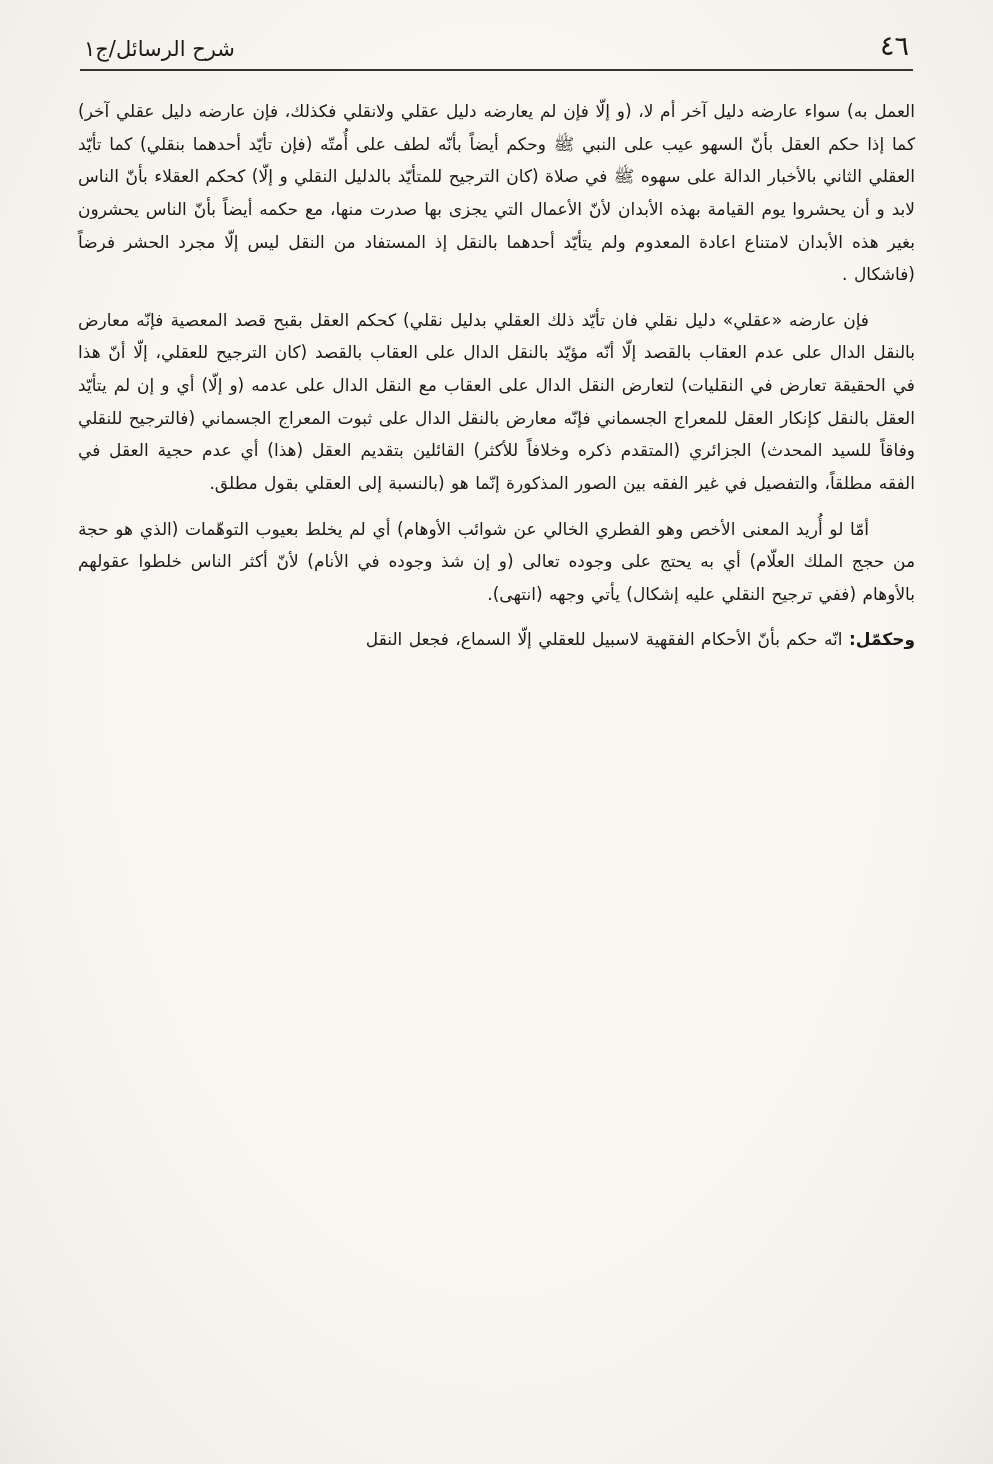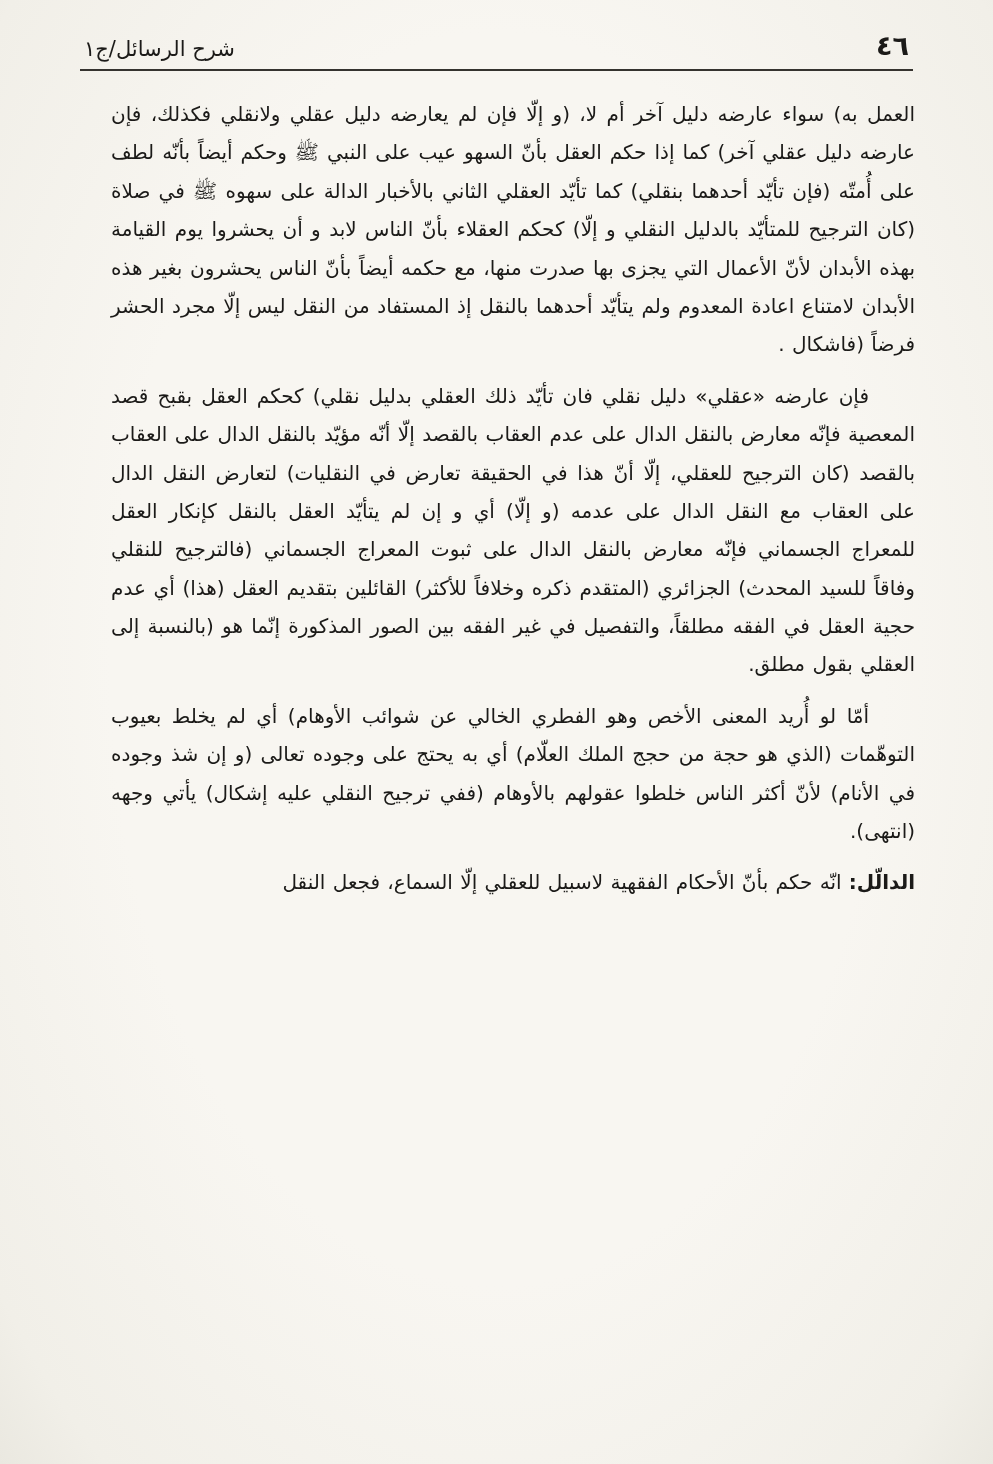--- a/index.html
+++ b/index.html
@@ -26,34 +26,33 @@
     align-items: flex-end;
     padding: 0 6px 8px 6px;
   }
   .header-title {
     font-size: 21px;
     letter-spacing: 0.5px;
     direction: rtl;
   }
   .page-number {
     font-size: 27px;
-    font-weight: bold;
+    font-weight: normal;
   }
   .header-rule {
     height: 0;
     border-top: 2px solid #35332f;
     margin: 0 2px 24px 2px;
   }
   .body-text {
     direction: rtl;
     text-align: justify;
-    font-size: 20px;
+    font-size: 17px;
     line-height: 1.92;
     word-spacing: 1px;
-    margin-left: 33px;
   }
   .para {
     margin: 0 0 13px 0;
   }
   .para.indent {
     text-indent: 46px;
   }
   .para .lead {
     font-weight: bold;
   }
@@ -73,18 +72,18 @@
   <main class="body-text">
 
     <p class="para">العمل به) سواء عارضه دليل آخر أم لا، (و إلّا فإن لم يعارضه دليل عقلي ولانقلي فكذلك، فإن عارضه دليل عقلي آخر) كما إذا حكم العقل بأنّ السهو عيب على النبي ﷺ وحكم أيضاً بأنّه لطف على أُمتّه (فإن تأيّد أحدهما بنقلي) كما تأيّد العقلي الثاني بالأخبار الدالة على سهوه ﷺ في صلاة (كان الترجيح للمتأيّد بالدليل النقلي و إلّا) كحكم العقلاء بأنّ الناس لابد و أن يحشروا يوم القيامة بهذه الأبدان لأنّ الأعمال التي يجزى بها صدرت منها، مع حكمه أيضاً بأنّ الناس يحشرون بغير هذه الأبدان لامتناع اعادة المعدوم ولم يتأيّد أحدهما بالنقل إذ المستفاد من النقل ليس إلّا مجرد الحشر فرضاً (فاشكال .</p>
 
     <p class="para indent">فإن عارضه «عقلي» دليل نقلي فان تأيّد ذلك العقلي بدليل نقلي) كحكم العقل بقبح قصد المعصية فإنّه معارض بالنقل الدال على عدم العقاب بالقصد إلّا أنّه مؤيّد بالنقل الدال على العقاب بالقصد (كان الترجيح للعقلي، إلّا أنّ هذا في الحقيقة تعارض في النقليات) لتعارض النقل الدال على العقاب مع النقل الدال على عدمه (و إلّا) أي و إن لم يتأيّد العقل بالنقل كإنكار العقل للمعراج الجسماني فإنّه معارض بالنقل الدال على ثبوت المعراج الجسماني (فالترجيح للنقلي وفاقاً للسيد المحدث) الجزائري (المتقدم ذكره وخلافاً للأكثر) القائلين بتقديم العقل (هذا) أي عدم حجية العقل في الفقه مطلقاً، والتفصيل في غير الفقه بين الصور المذكورة إنّما هو (بالنسبة إلى العقلي بقول مطلق.</p>
 
     <p class="para indent">أمّا لو أُريد المعنى الأخص وهو الفطري الخالي عن شوائب الأوهام) أي لم يخلط بعيوب التوهّمات (الذي هو حجة من حجج الملك العلّام) أي به يحتج على وجوده تعالى (و إن شذ وجوده في الأنام) لأنّ أكثر الناس خلطوا عقولهم بالأوهام (ففي ترجيح النقلي عليه إشكال) يأتي وجهه (انتهى).</p>
 
 
     <p class="para">
-      <span class="lead">الدالّل:</span><span> انّه حكم بأنّ الأحكام الفقهية لاسبيل للعقلي إلّا السماع، فجعل النقل</span>
+      <span class="lead">وحكمّل:</span><span> انّه حكم بأنّ الأحكام الفقهية لاسبيل للعقلي إلّا السماع، فجعل النقل</span>
     </p>
 
   </main>
 
 </div>
 
 </body></html>

